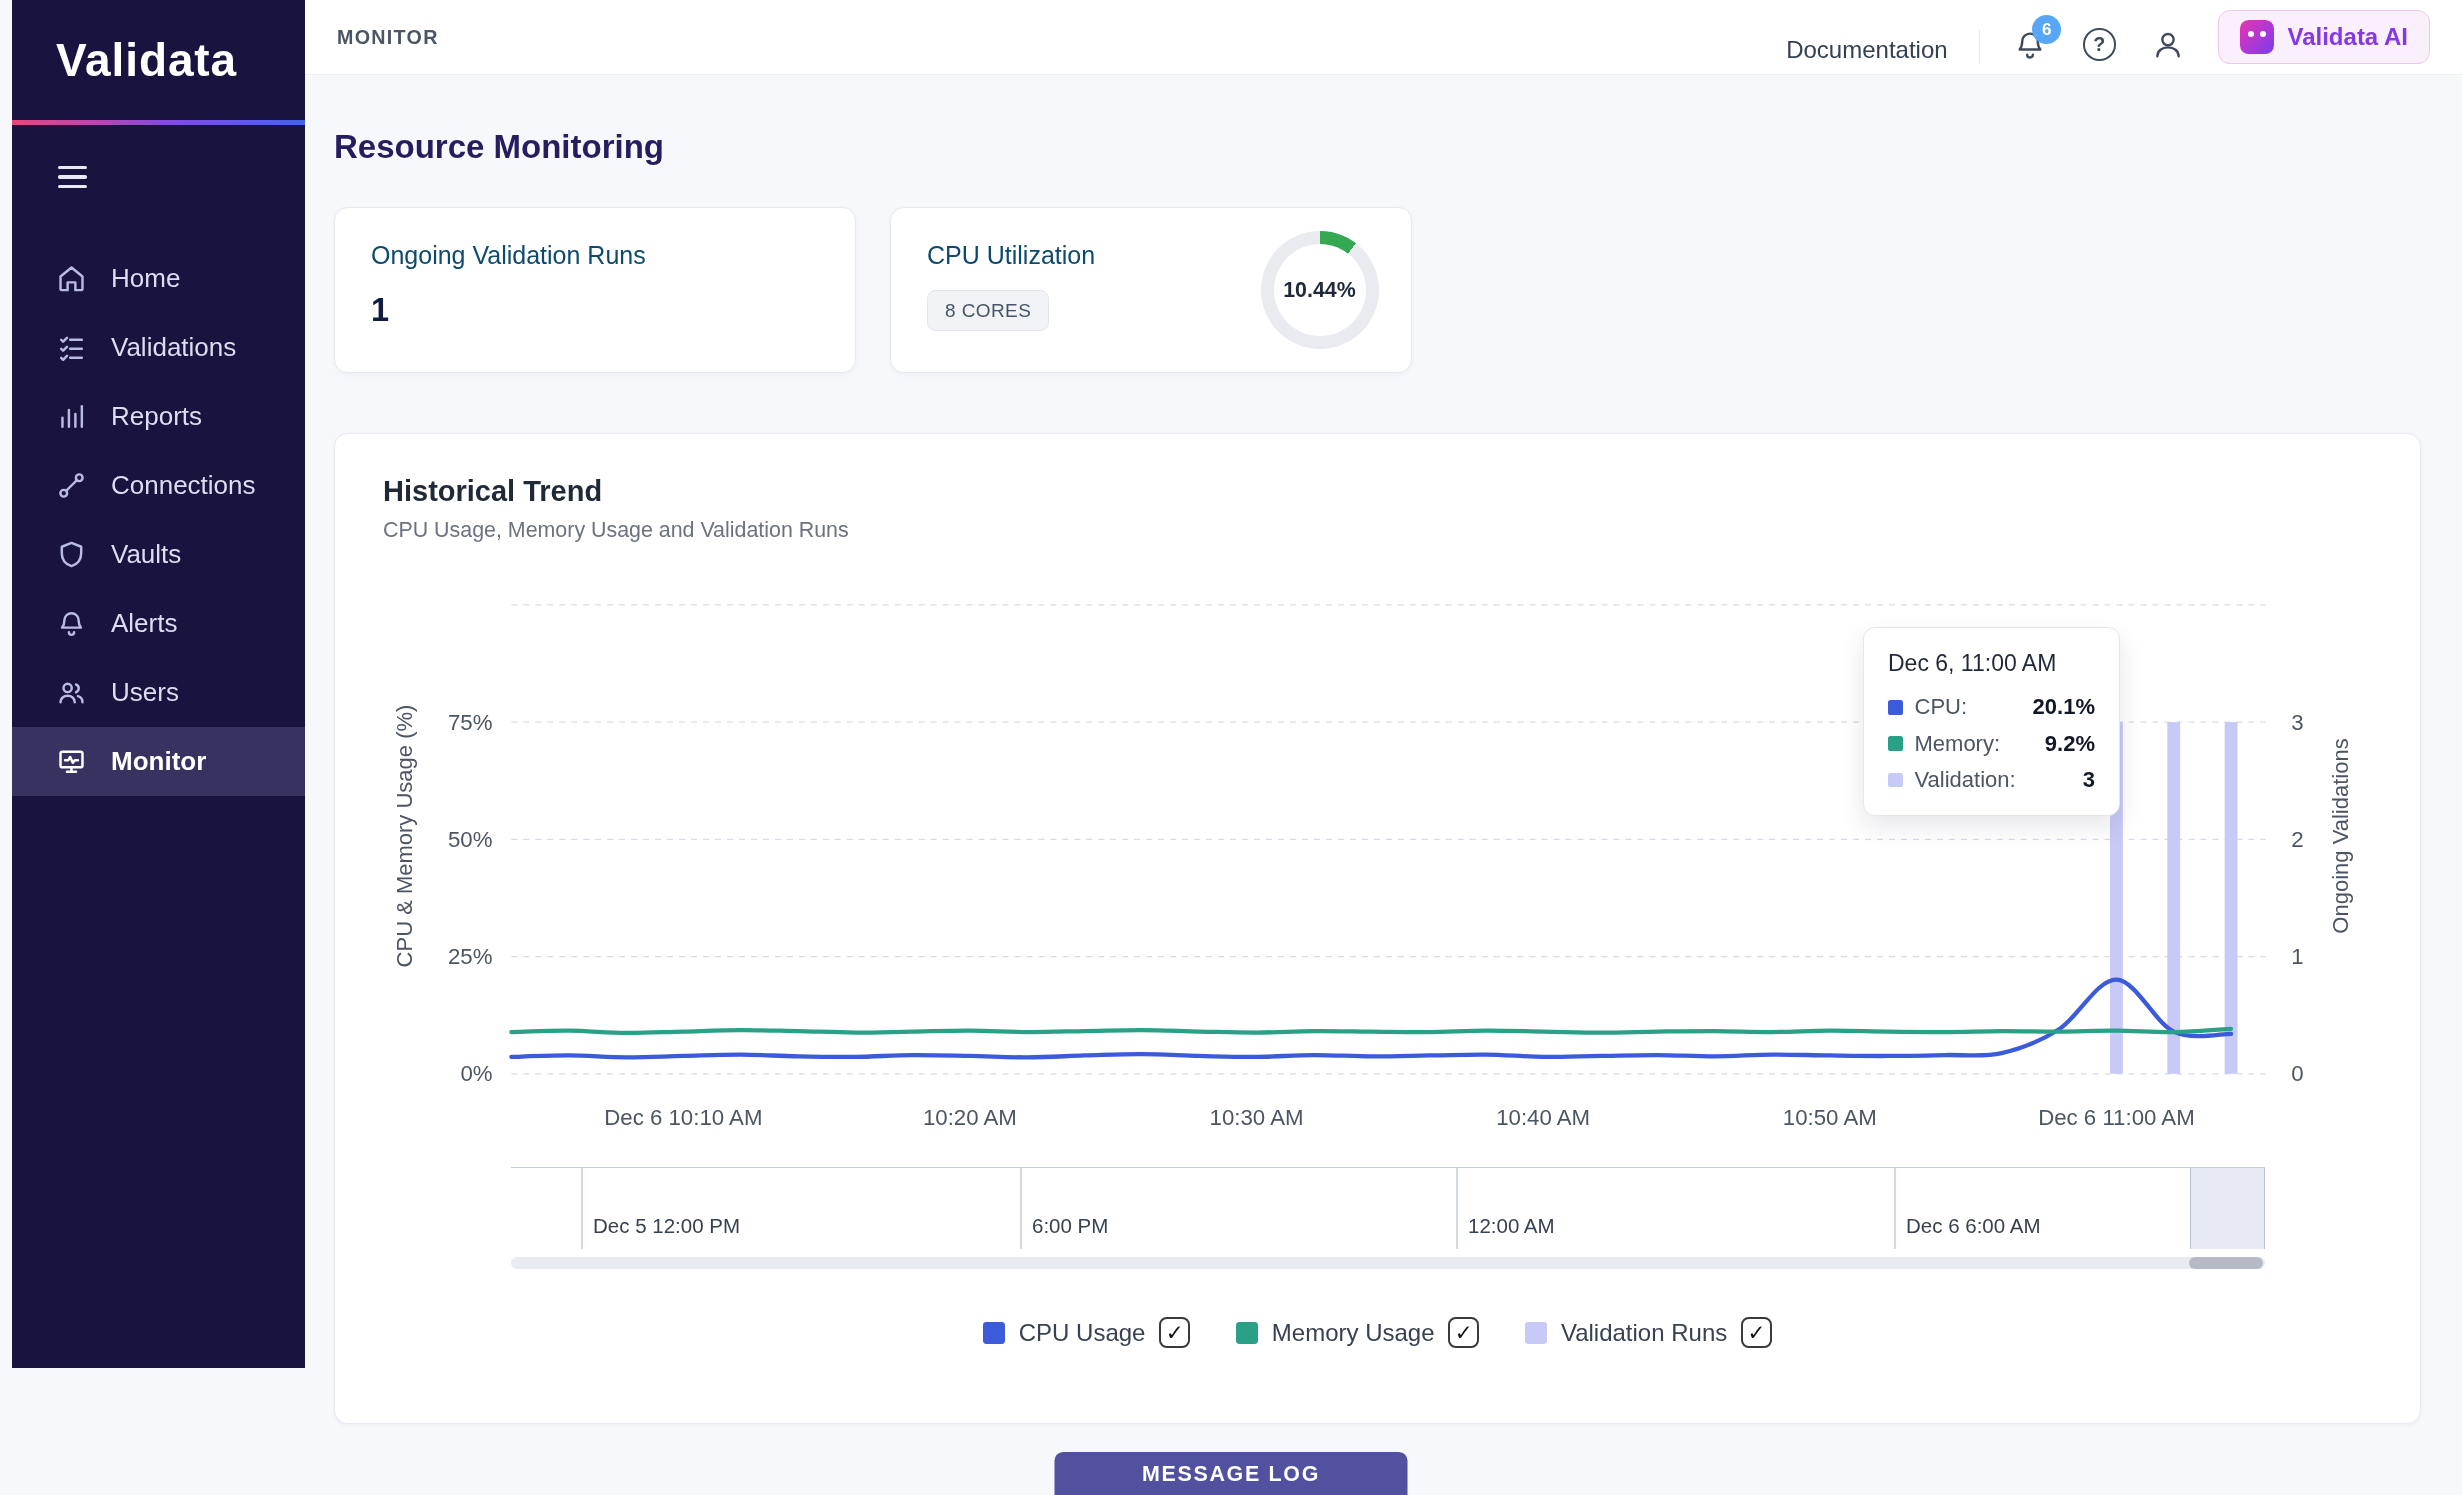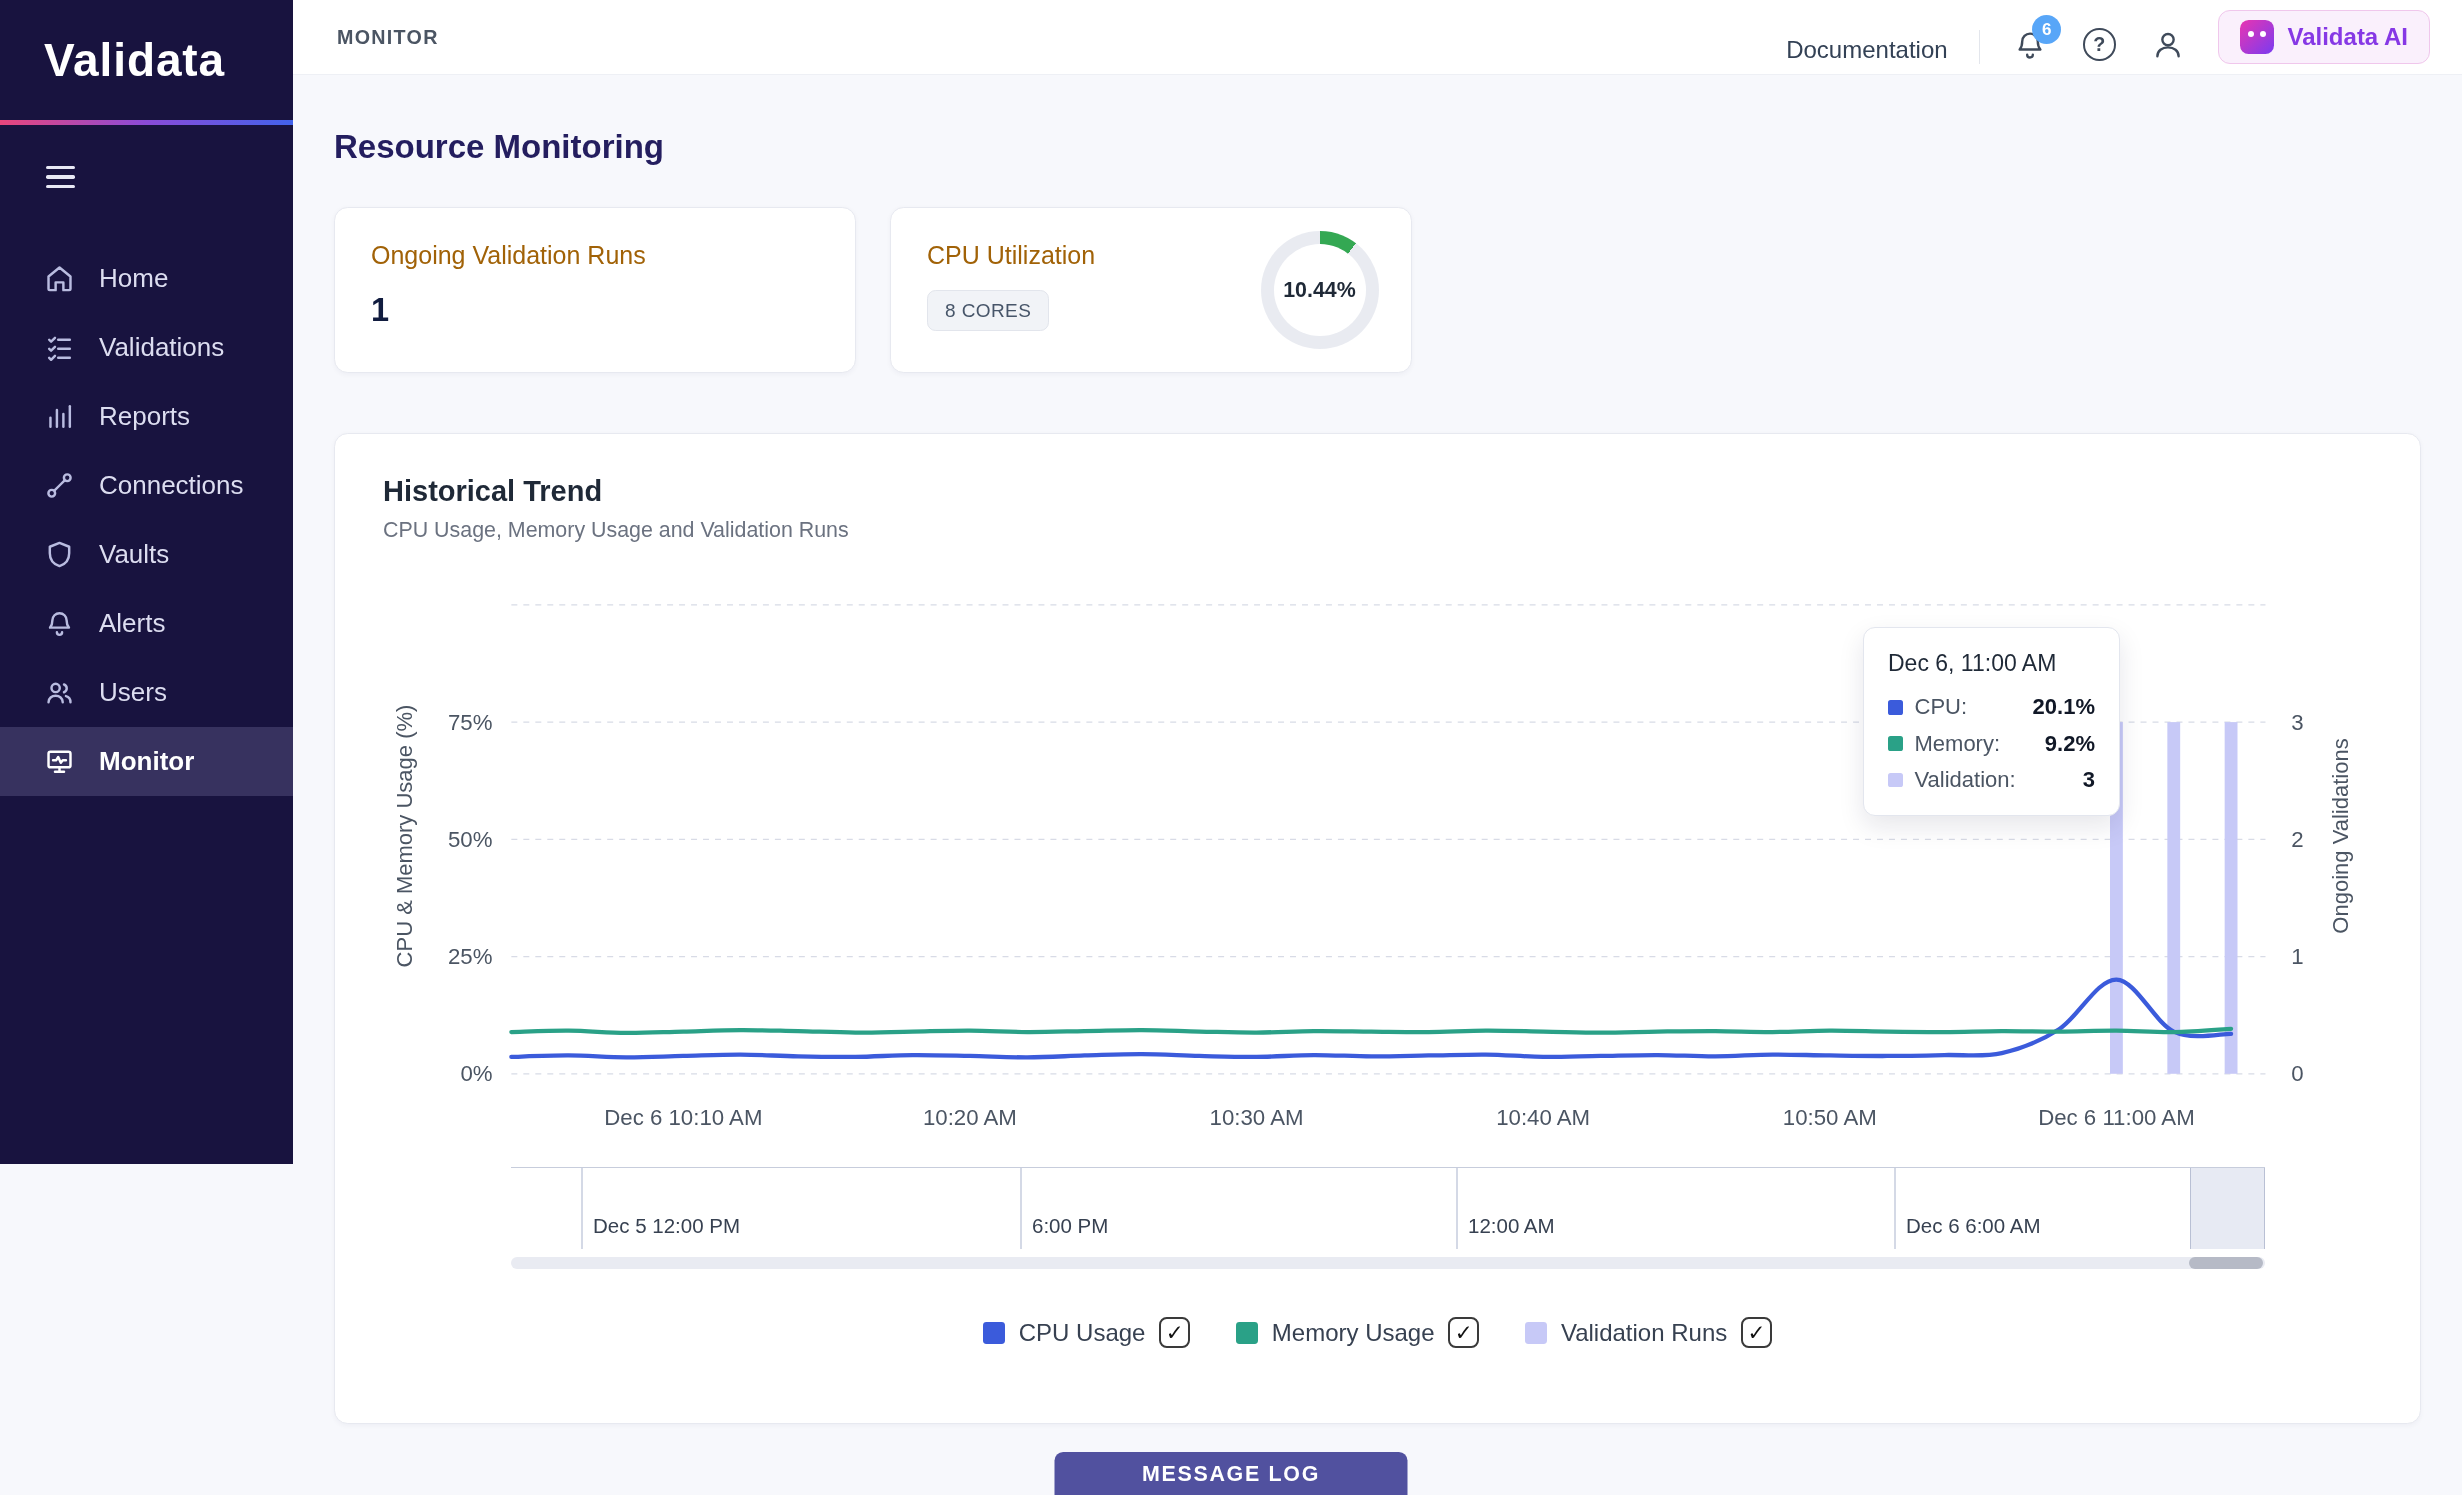--- a/index.html
+++ b/index.html
@@ -1,20 +1,20 @@
 <!DOCTYPE html>
 <html style="font-size:13.7px"><head>
 <meta charset="utf-8">
 <style>
   * { box-sizing: border-box; margin: 0; padding: 0; }
   html,body { width:2462px; height:1496px; overflow:hidden; }
   body { font-family:"Liberation Sans","DejaVu Sans",sans-serif; background:#f7f8fc; position:relative; }
 
   
-  .sidebar { position:absolute; left:0; top:0; width:293px; height:1164px; background:#18133f; z-index:5; }
+  .sidebar { position:absolute; left:12px; top:0; width:293px; height:1368px; background:#18133f; z-index:5; }
   .logo-block { height:120px; display:flex; align-items:center; padding-left:44px; }
   .logo { color:#ffffff; font-size:46px; font-weight:700; letter-spacing:0.9px; }
   .brand-strip { height:5.1px; width:100%; background:linear-gradient(90deg,#e8467c,#8a4bd8,#4263eb); }
   .hamburger { margin:41px 0 0 46px; width:31px; cursor:pointer; }
   .hamburger span { display:block; height:3.4px; background:#e8e9f5; border-radius:1.7px; margin-bottom:6px; width:29px; }
   .nav { margin-top:56px; list-style:none; }
   .nav li { height:69px; display:flex; align-items:center; gap:24px; padding-left:44px; cursor:pointer; }
   .nav li svg { width:31px; height:31px; stroke:#b9bce0; fill:none; stroke-width:1.9; stroke-linecap:round; stroke-linejoin:round; flex:0 0 auto; }
   .nav li .nav-label { color:#dcddf0; font-size:26px; font-weight:500;text-align:center; }
   .nav li.active { background:#37325f; }
@@ -37,21 +37,21 @@
   .ai-icon i:first-child { left:7.7px; } .ai-icon i:last-child { right:7.7px; }
   .ai-label { font-size:24px; font-weight:600; color:#8638e5; }
 
   
   .main { position:absolute; left:293px; top:75px; right:0; bottom:0; padding:0 41px; }
   .page-title { margin-top:53px; font-size:33px; font-weight:700; color:#241e5f; }
 
   .stats { display:flex; gap:34px; margin-top:41px; }
   .card { background:#ffffff; border:1.3px solid #e7e9f0; border-radius:13.7px; box-shadow:0 1.7px 5.1px rgba(30,30,80,0.04); }
   .stat-card { width:522px; height:166px; padding:32.5px 36px; position:relative; }
-  .stat-title { font-size:25px; color:#a16207; font-weight:500; }
+  .stat-title { font-size:25px; color:#0c4a6e; font-weight:500; }
   .stat-value { margin-top:22px; font-size:32.5px; font-weight:600; color:#111c3f; }
   .chip { display:inline-block; margin-top:20.5px; background:#f1f3f7; border:1.3px solid #e2e5ec; border-radius:8.6px; padding:8.6px 17px; font-size:19px; color:#475569; letter-spacing:0.4px; }
   .donut { position:absolute; right:32.5px; top:50%; transform:translateY(-50%); width:118px; height:118px; border-radius:50%; }
   .donut .hole { position:absolute; inset:13px; background:#fff; border-radius:50%; }
   .donut .pct { position:absolute; inset:0; display:flex; align-items:center; justify-content:center; font-size:21.4px; font-weight:700; color:#1f2937; }
 
   
   .trend-card { margin-top:60px; height:991px; padding:41px 48px; position:relative; }
   .trend-head { display:flex; justify-content:space-between; align-items:flex-start; }
   .trend-title { font-size:29px; font-weight:700; color:#1f2937; }

